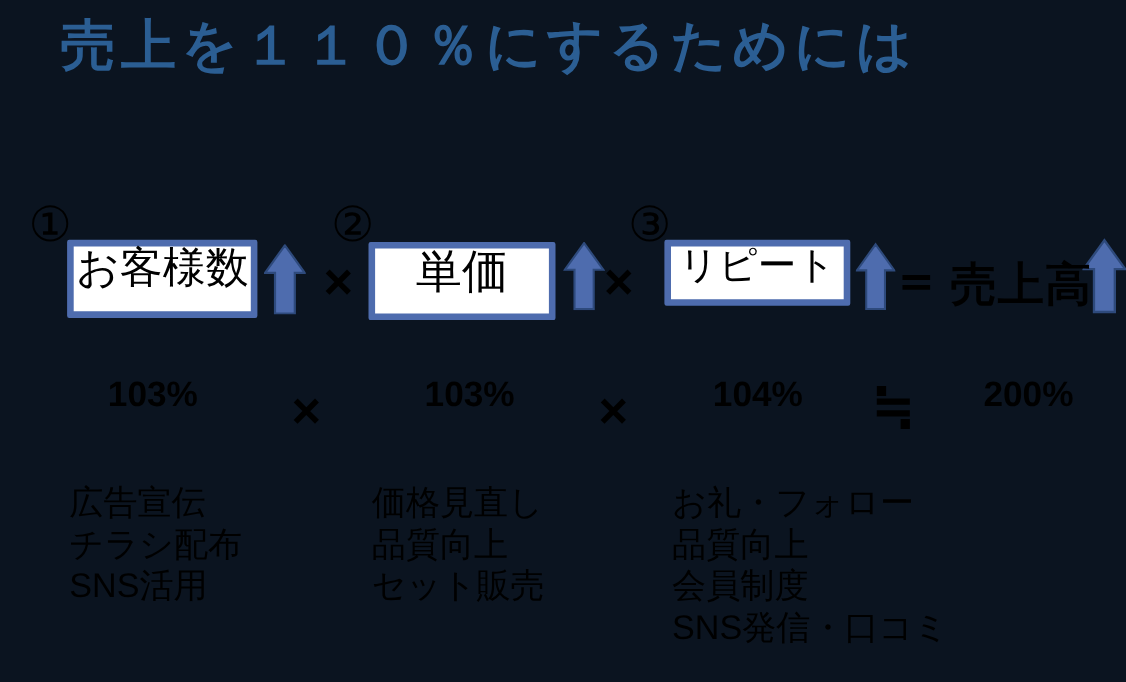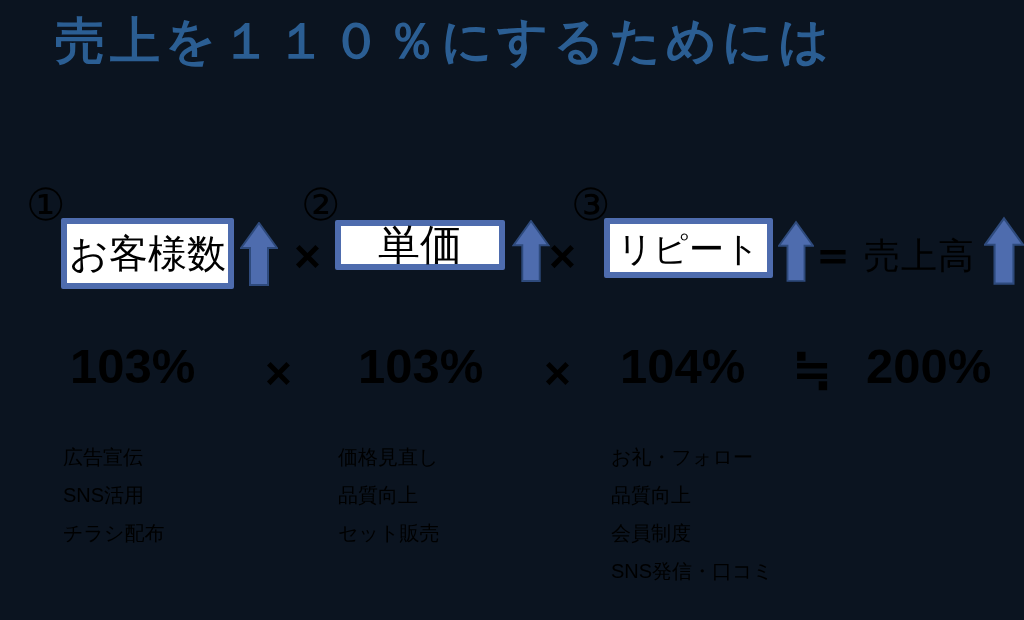--- a/index.html
+++ b/index.html
@@ -25,46 +25,46 @@
     font-size:50px;font-weight:600;letter-spacing:5px;
     color:var(--title);
   }
   .circled-num{
     font-size:44px;font-weight:400;color:var(--ink);
   }
   .factor-box{
     background:var(--box-fill);
     border:6px solid var(--accent);
     border-radius:2px;
-    display:flex;align-items:center;justify-content:center;
+    display:flex;justify-content:center;
     color:var(--ink);
   }
   .arrow{position:absolute;display:block;}
   .arrow polygon{fill:var(--accent);stroke:var(--accent-dark);stroke-width:2;}
   .op{font-size:46px;font-weight:700;color:var(--ink);}
-  .pct{font-size:49px;font-weight:700;color:var(--ink);}
-  .result-label{font-size:36px;font-weight:400;color:var(--ink);letter-spacing:1px;}
-  .tactics{line-height:38px;font-size:20px;font-weight:500;color:var(--ink);}
+  .pct{font-size:32px;font-weight:700;color:var(--ink);margin-left:28px;}
+  .result-label{font-size:42px;font-weight:700;color:var(--ink);letter-spacing:1px;}
+  .tactics{line-height:38px;font-size:31px;font-weight:500;color:var(--ink);}
   .tactics div{white-space:nowrap;}
 </style>
 </head>
 <body>
 
 <div class="canvas">
 
   <div class="abs title">売上を１１０％にするためには</div>
 
   <div class="abs circled-num" style="left:26px;top:183px">①</div>
   <div class="abs circled-num" style="left:301px;top:183px">②</div>
   <div class="abs circled-num" style="left:571px;top:183px">③</div>
 
   <div class="abs factor-box" style="left:61px;top:218px;width:173px;height:71px;font-size:39px">
     <span>お客様数</span>
   </div>
-  <div class="abs factor-box" style="left:335px;top:220px;width:170px;height:50px;font-size:42px">
+  <div class="abs factor-box" style="left:335px;top:220px;width:170px;height:71px;font-size:42px">
     <span>単価</span>
   </div>
   <div class="abs factor-box" style="left:604px;top:218px;width:169px;height:60px;font-size:35px">
     <span>リピート</span>
   </div>
 
   <svg class="arrow" style="left:240px;top:222px" width="38" height="64" viewBox="0 0 38 64">
     <polygon points="19,1 37,26 28,26 28,63 10,63 10,26 1,26"></polygon>
   </svg>
   <svg class="arrow" style="left:512px;top:220px" width="38" height="62" viewBox="0 0 38 64">
@@ -85,22 +85,22 @@
   <div class="abs pct" style="left:70px;top:342px">103%</div>
   <div class="abs op" style="left:265px;top:350px">×</div>
   <div class="abs pct" style="left:358px;top:342px">103%</div>
   <div class="abs op" style="left:544px;top:350px">×</div>
   <div class="abs pct" style="left:620px;top:342px">104%</div>
   <div class="abs op" style="left:792px;top:346px;font-size:48px">≒</div>
   <div class="abs pct" style="left:866px;top:342px">200%</div>
 
   <div class="abs tactics" style="left:63px;top:438px">
     <div>広告宣伝</div>
+    <div>チラシ配布</div>
     <div>SNS活用</div>
-    <div>チラシ配布</div>
   </div>
   <div class="abs tactics" style="left:338px;top:438px">
     <div>価格見直し</div>
     <div>品質向上</div>
     <div>セット販売</div>
   </div>
   <div class="abs tactics" style="left:611px;top:438px">
     <div>お礼・フォロー</div>
     <div>品質向上</div>
     <div>会員制度</div>

